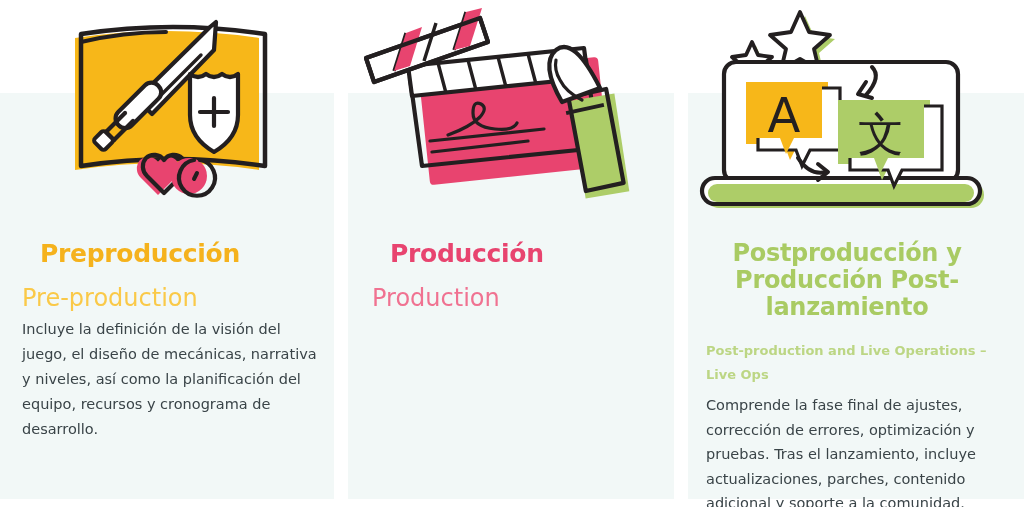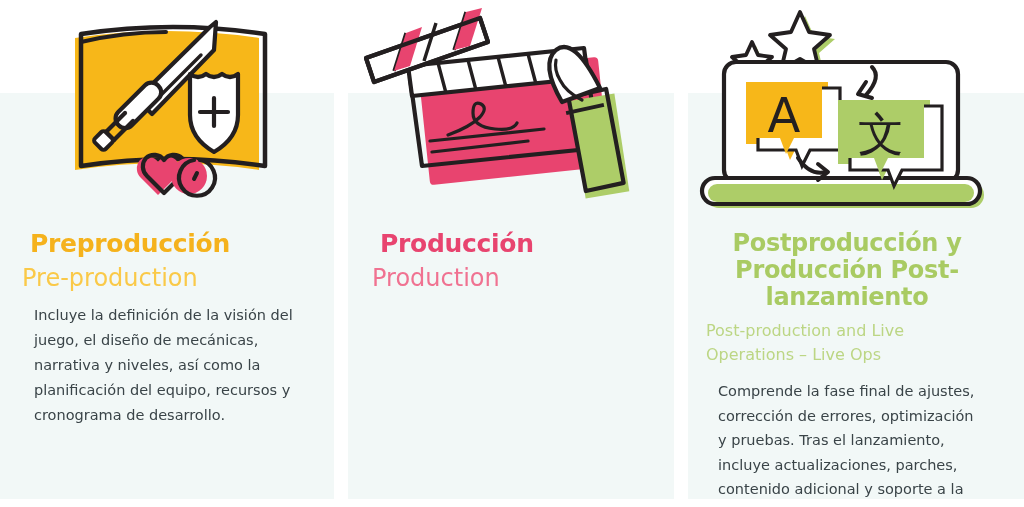--- a/index.html
+++ b/index.html
@@ -53,44 +53,44 @@
   .text-col.t1 { left: 22px;  width: 296px; }
   .text-col.t2 { left: 372px; width: 280px; }
   .text-col.t3 { left: 706px; width: 282px; }
 
   .title {
     font-family: "DejaVu Sans", sans-serif;
     font-weight: 700;
     font-size: 25px;
     line-height: 28px;
     letter-spacing: -0.3px;
-    margin: 8px;
+    margin: 18px;
   }
   .subtitle {
     font-family: "DejaVu Sans", sans-serif;
     font-weight: 400;
     font-size: 24px;
     line-height: 25px;
     margin: 1px 0 6px 0;
   }
   .body-text {
     font-family: "DejaVu Sans", sans-serif;
     font-weight: 400;
     font-size: 14.5px;
     line-height: 25px;
     color: #3a4448;
-    margin: 12px;
+    margin: 0;
   }
 
   .t1 .title    { color: #f5b21c; }
   .t1 .subtitle { color: #fac948; }
   .t2 .title    { color: #e8446f; }
   .t2 .subtitle { color: #f07291; }
   .t3 .title    { color: #a9cb63; font-size: 24px; line-height: 27px; text-align: center; }
-  .t3 .subtitle { color: #bcd684; font-size: 16px; line-height: 24px; }
+  .t3 .subtitle { color: #bcd684; font-size: 13px; line-height: 24px; font-weight: bold; }
   .t3 .body-text { line-height: 24.5px; }
 </style>
 </head>
 <body>
 
 <div class="stage">
 
   <div class="card-bg c1"></div>
   <div class="card-bg c2"></div>
   <div class="card-bg c3"></div>

